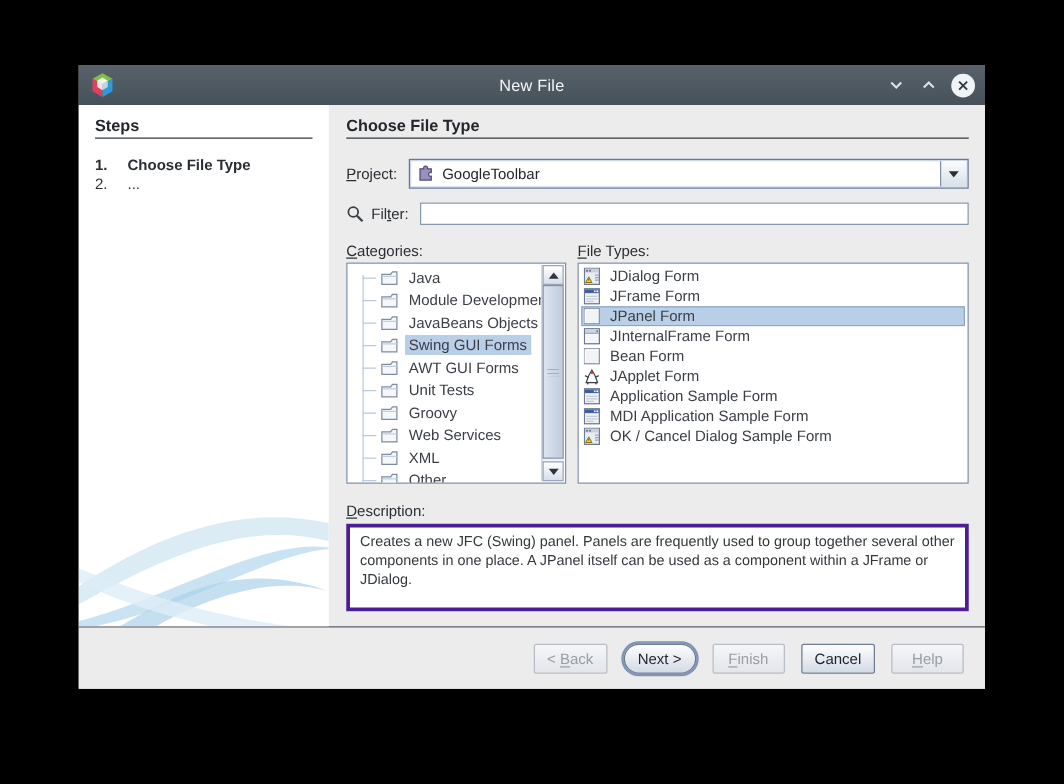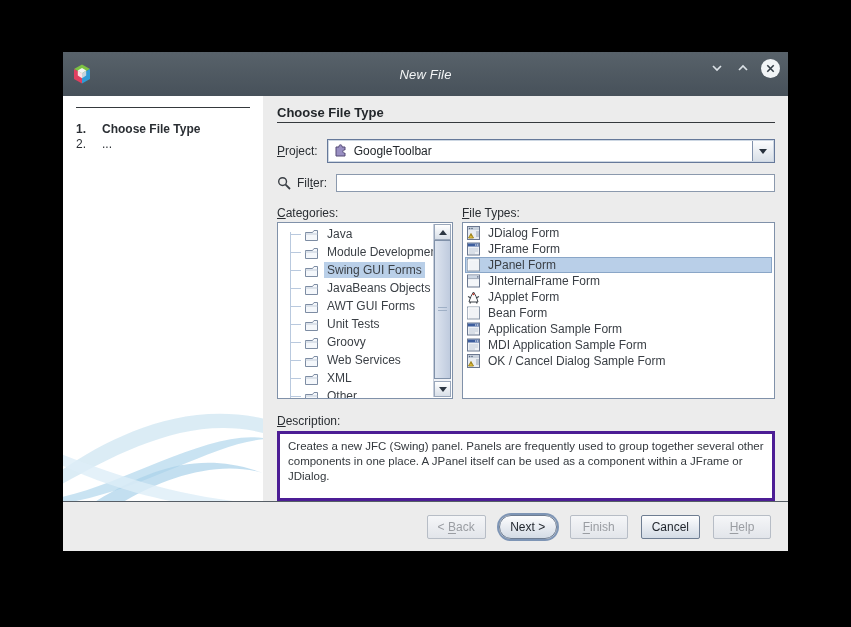--- a/index.html
+++ b/index.html
@@ -7,22 +7,22 @@
     width:851px;height:627px;overflow:hidden;background:#000;
     font-family:"Liberation Sans", sans-serif;
     -webkit-font-smoothing:antialiased;
   }
   .dialog{
     position:absolute;left:63px;top:52px;width:725px;height:499px;
     background:#ececec;display:flex;flex-direction:column;
   }
   
   .titlebar{
-    height:44px;flex:none;background:linear-gradient(#58626a,#47515a);
-    display:flex;align-items:center;position:relative;color:#fff;font-style:italic;
+    height:32px;flex:none;background:linear-gradient(#58626a,#47515a);
+    display:flex;align-items:center;position:relative;color:#fff;
   }
   .titlebar .logo{margin-left:8px;width:22px;height:22px;flex:none;}
   .title-text{
     position:absolute;left:0;right:0;text-align:center;
     font-size:13px;color:#f4f6f7;letter-spacing:.2px;
   }
   .win-controls{position:absolute;right:8px;top:0;height:32px;display:flex;align-items:center;gap:10px;}
   .wc{width:16px;height:16px;display:flex;align-items:center;justify-content:center;cursor:pointer;}
   .wc-close{width:19px;height:19px;border-radius:50%;background:#f1f4f6;}
   
@@ -149,20 +149,21 @@
             <path d="M2.5 2.5 L9.5 9.5 M9.5 2.5 L2.5 9.5" stroke="#323c45" stroke-width="1.7"></path>
           </svg>
       </span>
     </span>
   </div>
 
   <div class="main">
 
     <div class="left-panel">
       <div class="left-inner">
+        <div class="steps-heading">Steps</div>
         <hr class="steps-hr">
         <div class="steps-list">
 
             <div class="step-row bold">
               <span class="step-num">1.</span>
               <span class="step-label">Choose File Type</span>
             </div>
 
             <div class="step-row">
               <span class="step-num">2.</span>
@@ -238,32 +239,32 @@
                 </div>
 
                 <div class="trow">
                   <span class="conn"></span>
                   <span class="tree-ico">
                     <svg viewBox="0 0 15 13" width="15" height="13">
                       <path d="M1.5 3.5 h7 l1.5 -2 h3.5 v10 h-12 z" fill="#f4f7fb" stroke="#7d8ca3" stroke-width="1"></path>
                       <path d="M1.5 5 h12" stroke="#c3cdda" stroke-width="1"></path>
                     </svg>
                   </span>
+                  <span class="tlabel">JavaBeans Objects</span>
+                </div>
+
+                <div class="trow">
+                  <span class="conn"></span>
+                  <span class="tree-ico">
+                    <svg viewBox="0 0 15 13" width="15" height="13">
+                      <path d="M1.5 3.5 h7 l1.5 -2 h3.5 v10 h-12 z" fill="#f4f7fb" stroke="#7d8ca3" stroke-width="1"></path>
+                      <path d="M1.5 5 h12" stroke="#c3cdda" stroke-width="1"></path>
+                    </svg>
+                  </span>
                   <span class="tlabel sel">Swing GUI Forms</span>
-                </div>
-
-                <div class="trow">
-                  <span class="conn"></span>
-                  <span class="tree-ico">
-                    <svg viewBox="0 0 15 13" width="15" height="13">
-                      <path d="M1.5 3.5 h7 l1.5 -2 h3.5 v10 h-12 z" fill="#f4f7fb" stroke="#7d8ca3" stroke-width="1"></path>
-                      <path d="M1.5 5 h12" stroke="#c3cdda" stroke-width="1"></path>
-                    </svg>
-                  </span>
-                  <span class="tlabel">JavaBeans Objects</span>
                 </div>
 
                 <div class="trow">
                   <span class="conn"></span>
                   <span class="tree-ico">
                     <svg viewBox="0 0 15 13" width="15" height="13">
                       <path d="M1.5 3.5 h7 l1.5 -2 h3.5 v10 h-12 z" fill="#f4f7fb" stroke="#7d8ca3" stroke-width="1"></path>
                       <path d="M1.5 5 h12" stroke="#c3cdda" stroke-width="1"></path>
                     </svg>
                   </span>
@@ -379,34 +380,34 @@
                       <rect x="0.5" y="1" width="12" height="12" fill="#f4f6f9" stroke="#6b7890"></rect>
                       <rect x="1" y="1.5" width="11" height="2.8" fill="#ccd6e3"></rect>
                       <circle cx="10.8" cy="2.9" r="0.8" fill="#6b7890"></circle>
                       <path d="M1 4.6 h11" stroke="#8a97a8" stroke-width="0.8"></path>
                     </svg></span>
                   <span class="flabel">JInternalFrame Form</span>
                 </div>
 
                 <div class="frow">
                   <span class="ft-ico"><svg viewBox="0 0 13 14" width="13" height="14">
+                      <rect x="0.5" y="1" width="12" height="12" fill="#f1f3f6" stroke="#8a97a8"></rect>
+                      <path d="M1.2 1.8 h10.6 M1.2 1.8 v10.6" stroke="#ffffff" stroke-width="1"></path>
+                    </svg></span>
+                  <span class="flabel">Bean Form</span>
+                </div>
+
+                <div class="frow">
+                  <span class="ft-ico"><svg viewBox="0 0 13 14" width="13" height="14">
                       <path d="M6.5 2 C4.5 5 3 8 2 12 L11 12 C10 8 8.5 5 6.5 2 Z" fill="#fcfcfc" stroke="#3c4248" stroke-width="1"></path>
                       <circle cx="6.5" cy="4.2" r="1" fill="#c0392b"></circle>
                       <path d="M1 6.5 L4 8 M12 6.5 L9 8" stroke="#3c4248" stroke-width="1.1"></path>
                       <path d="M3.5 12 L3 13.5 M9.5 12 L10 13.5" stroke="#3c4248" stroke-width="1.1"></path>
                     </svg></span>
                   <span class="flabel">JApplet Form</span>
-                </div>
-
-                <div class="frow">
-                  <span class="ft-ico"><svg viewBox="0 0 13 14" width="13" height="14">
-                      <rect x="0.5" y="1" width="12" height="12" fill="#f1f3f6" stroke="#8a97a8"></rect>
-                      <path d="M1.2 1.8 h10.6 M1.2 1.8 v10.6" stroke="#ffffff" stroke-width="1"></path>
-                    </svg></span>
-                  <span class="flabel">Bean Form</span>
                 </div>
 
                 <div class="frow">
                   <span class="ft-ico"><svg viewBox="0 0 13 14" width="13" height="14">
                       <rect x="0.5" y="1" width="12" height="12" fill="#eef1f5" stroke="#6b7890"></rect>
                       <rect x="1" y="1.5" width="11" height="3" fill="#3d5e9e"></rect>
                       <circle cx="10.8" cy="3" r="0.8" fill="#fff"></circle>
                       <circle cx="8.8" cy="3" r="0.8" fill="#dfe6f2"></circle>
                       <path d="M2 7 h9 M2 9 h9 M2 11 h6" stroke="#c3cdda" stroke-width="1"></path>
                     </svg></span>

